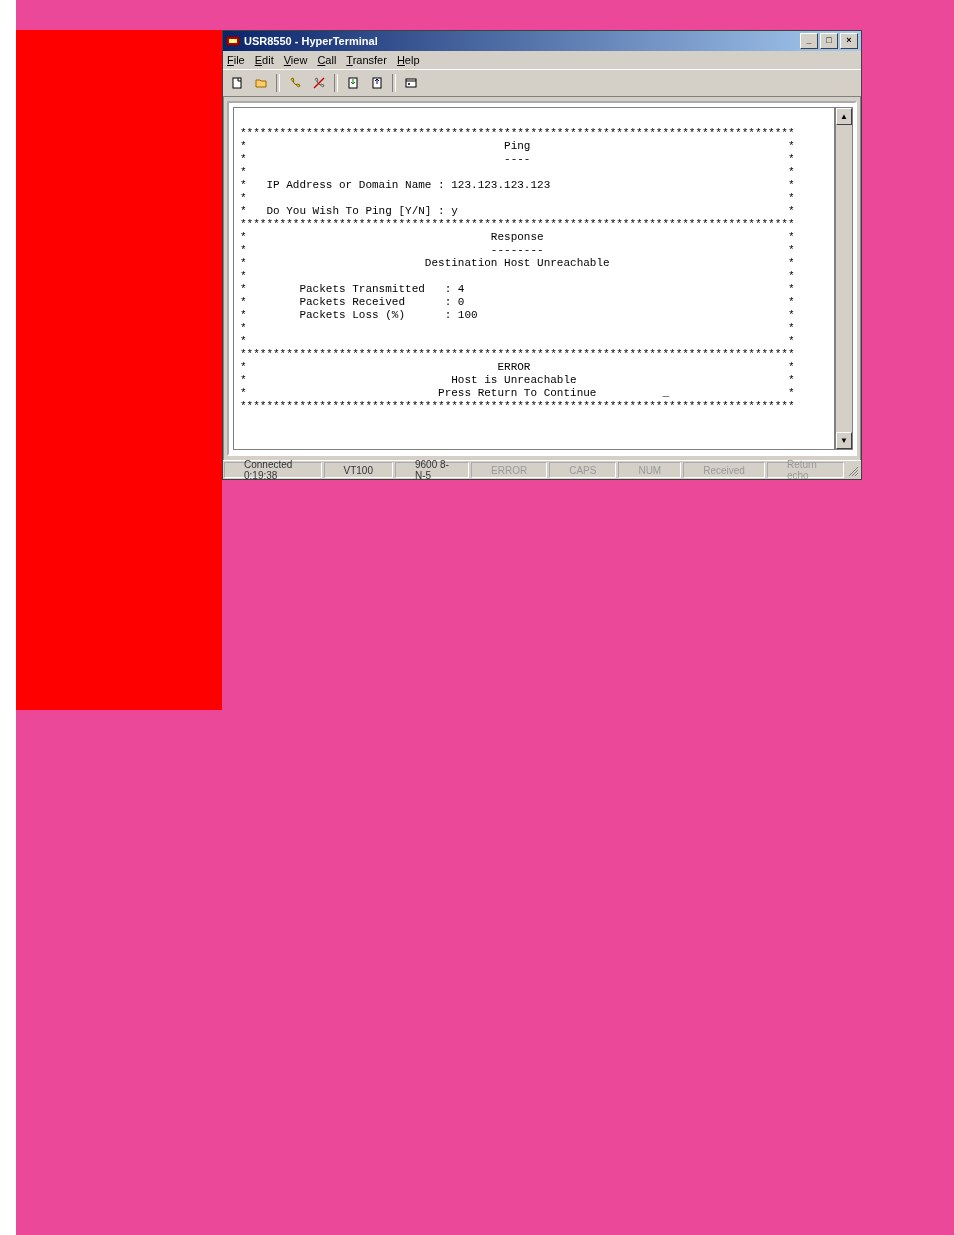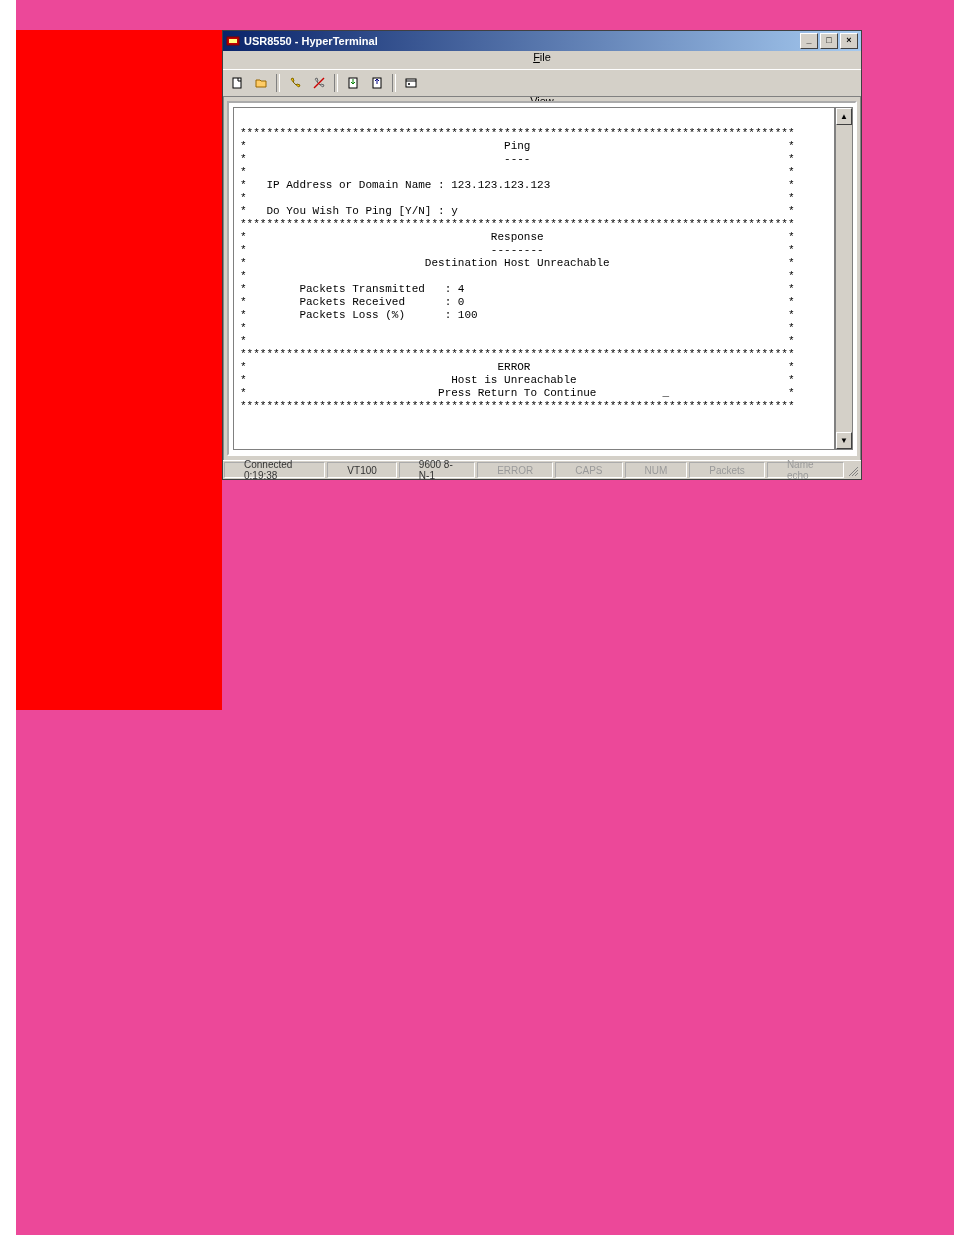--- a/index.html
+++ b/index.html
@@ -74,21 +74,20 @@
   }
   .menubar {
     height: 18px;
     background: #d4d0c8;
     font-size: 11px;
     display: flex;
     align-items: center;
     padding: 0 4px;
     gap: 10px;
     color: #000;
-    flex-direction: column;
   }
   .menubar span { cursor: default; }
   .menubar u { text-decoration: underline; }
   .toolbar {
     height: 26px;
     background: #d4d0c8;
     border-top: 1px solid #fff;
     border-bottom: 1px solid #808080;
     display: flex;
     align-items: center;
@@ -295,26 +294,26 @@
       </div>
       <div class="vscroll">
         <div class="arrow">▲</div>
         <div class="arrow">▼</div>
       </div>
     </div>
 
     <div class="statusbar">
       <div class="status-cell">Connected 0:19:38</div>
       <div class="status-cell">VT100</div>
-      <div class="status-cell">9600 8-N-1</div>
+      <div class="status-cell">9600 8-N-5</div>
       <div class="status-cell disabled">ERROR</div>
       <div class="status-cell disabled">CAPS</div>
       <div class="status-cell disabled">NUM</div>
-      <div class="status-cell disabled">Packets</div>
-      <div class="status-cell disabled">Name echo</div>
+      <div class="status-cell disabled">Received</div>
+      <div class="status-cell disabled">Return echo</div>
       <div class="resize-grip">
         <svg width="12" height="12" viewBox="0 0 12 12">
           <line x1="2" y1="11" x2="11" y2="2" stroke="#808080"></line>
           <line x1="5" y1="11" x2="11" y2="5" stroke="#808080"></line>
           <line x1="8" y1="11" x2="11" y2="8" stroke="#808080"></line>
         </svg>
       </div>
     </div>
 
   </div>

